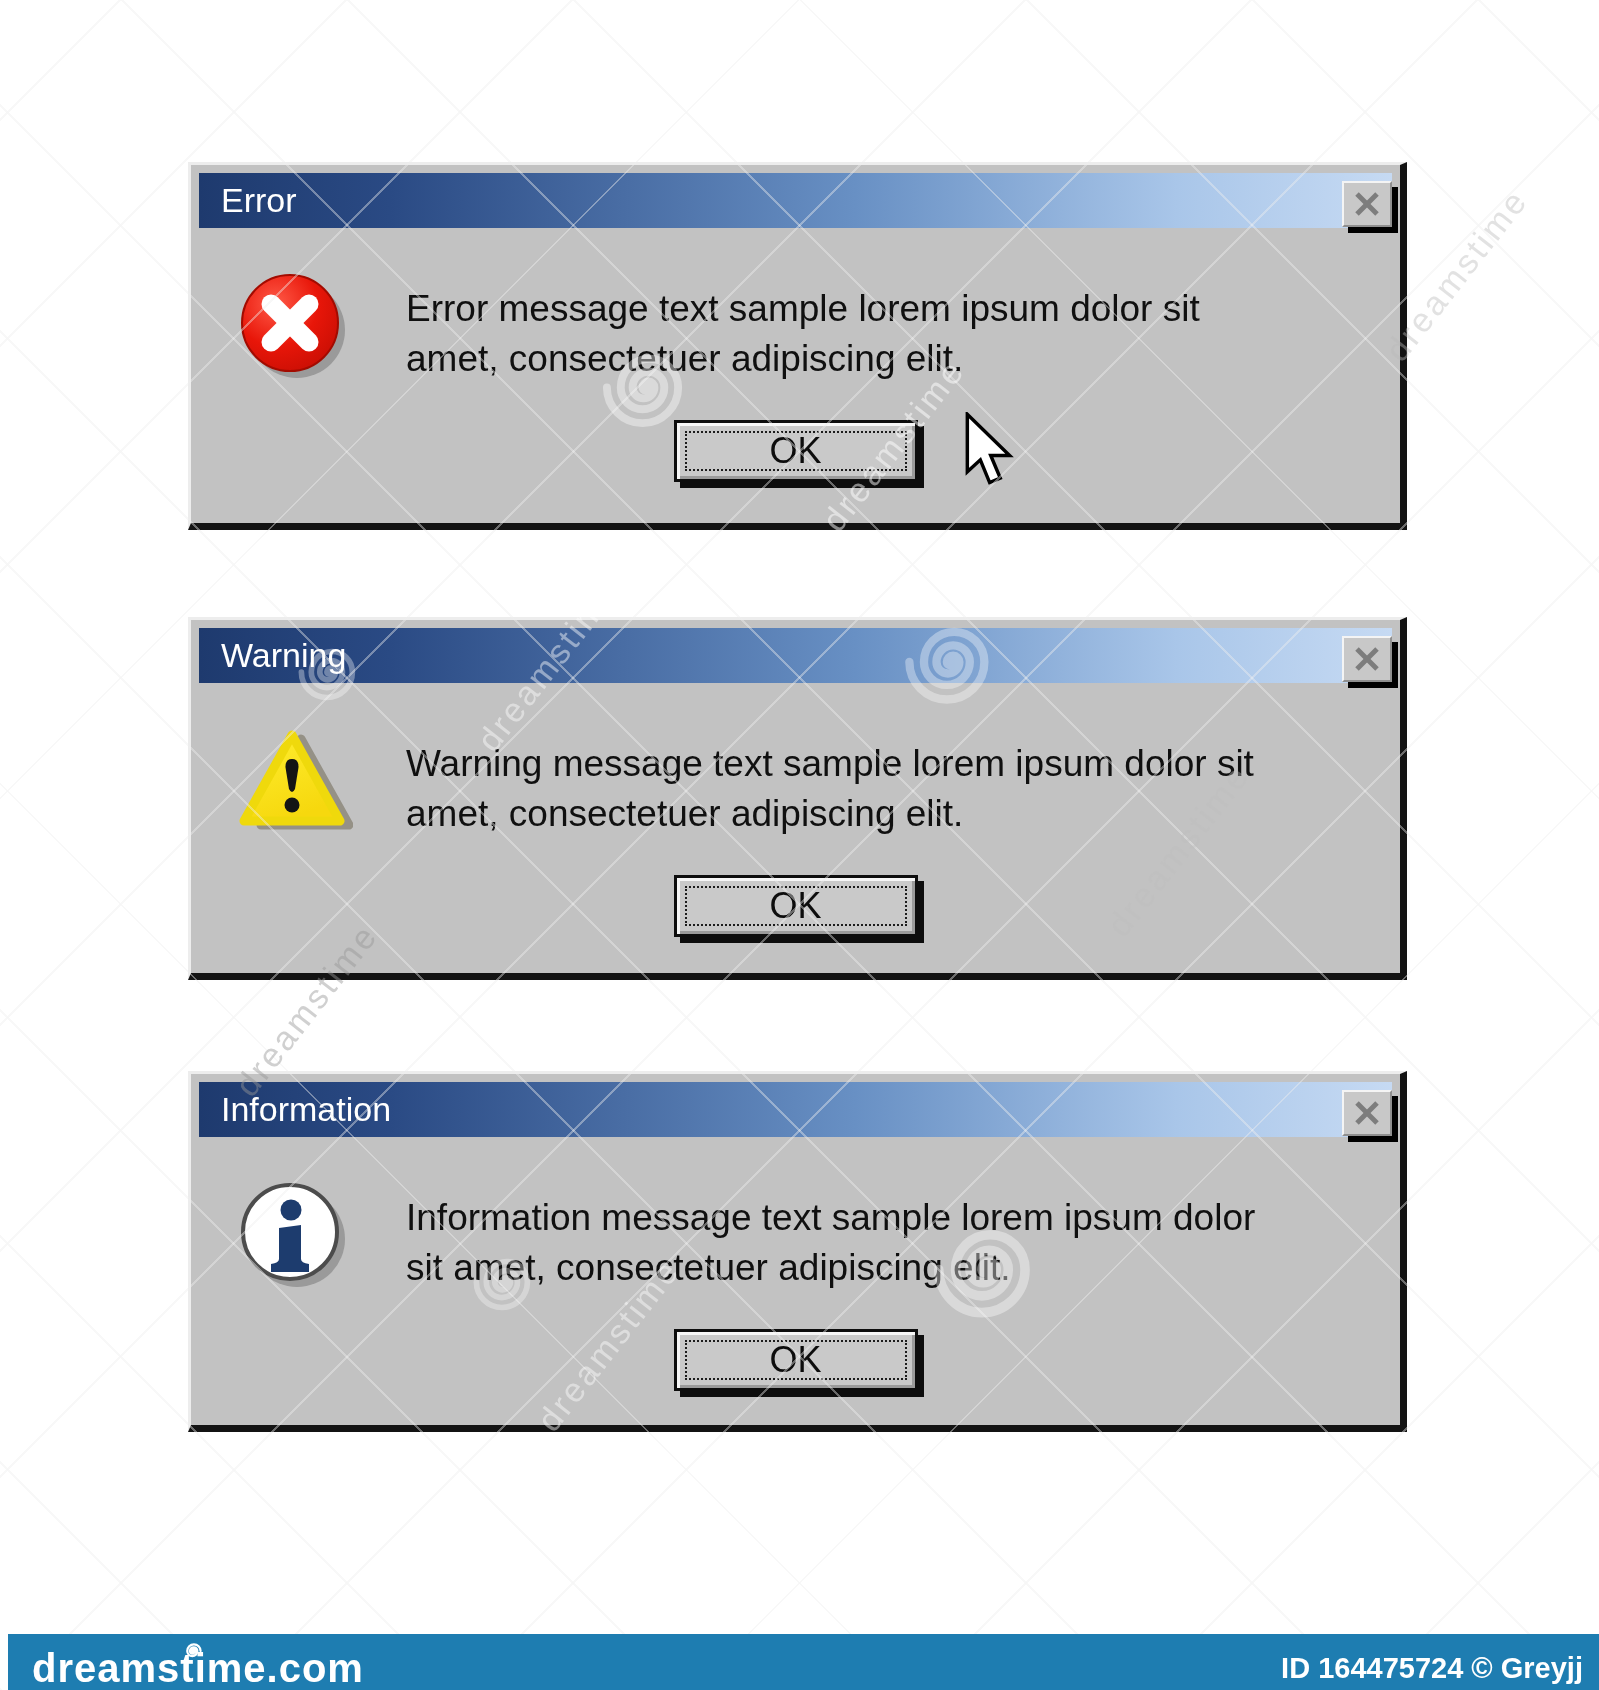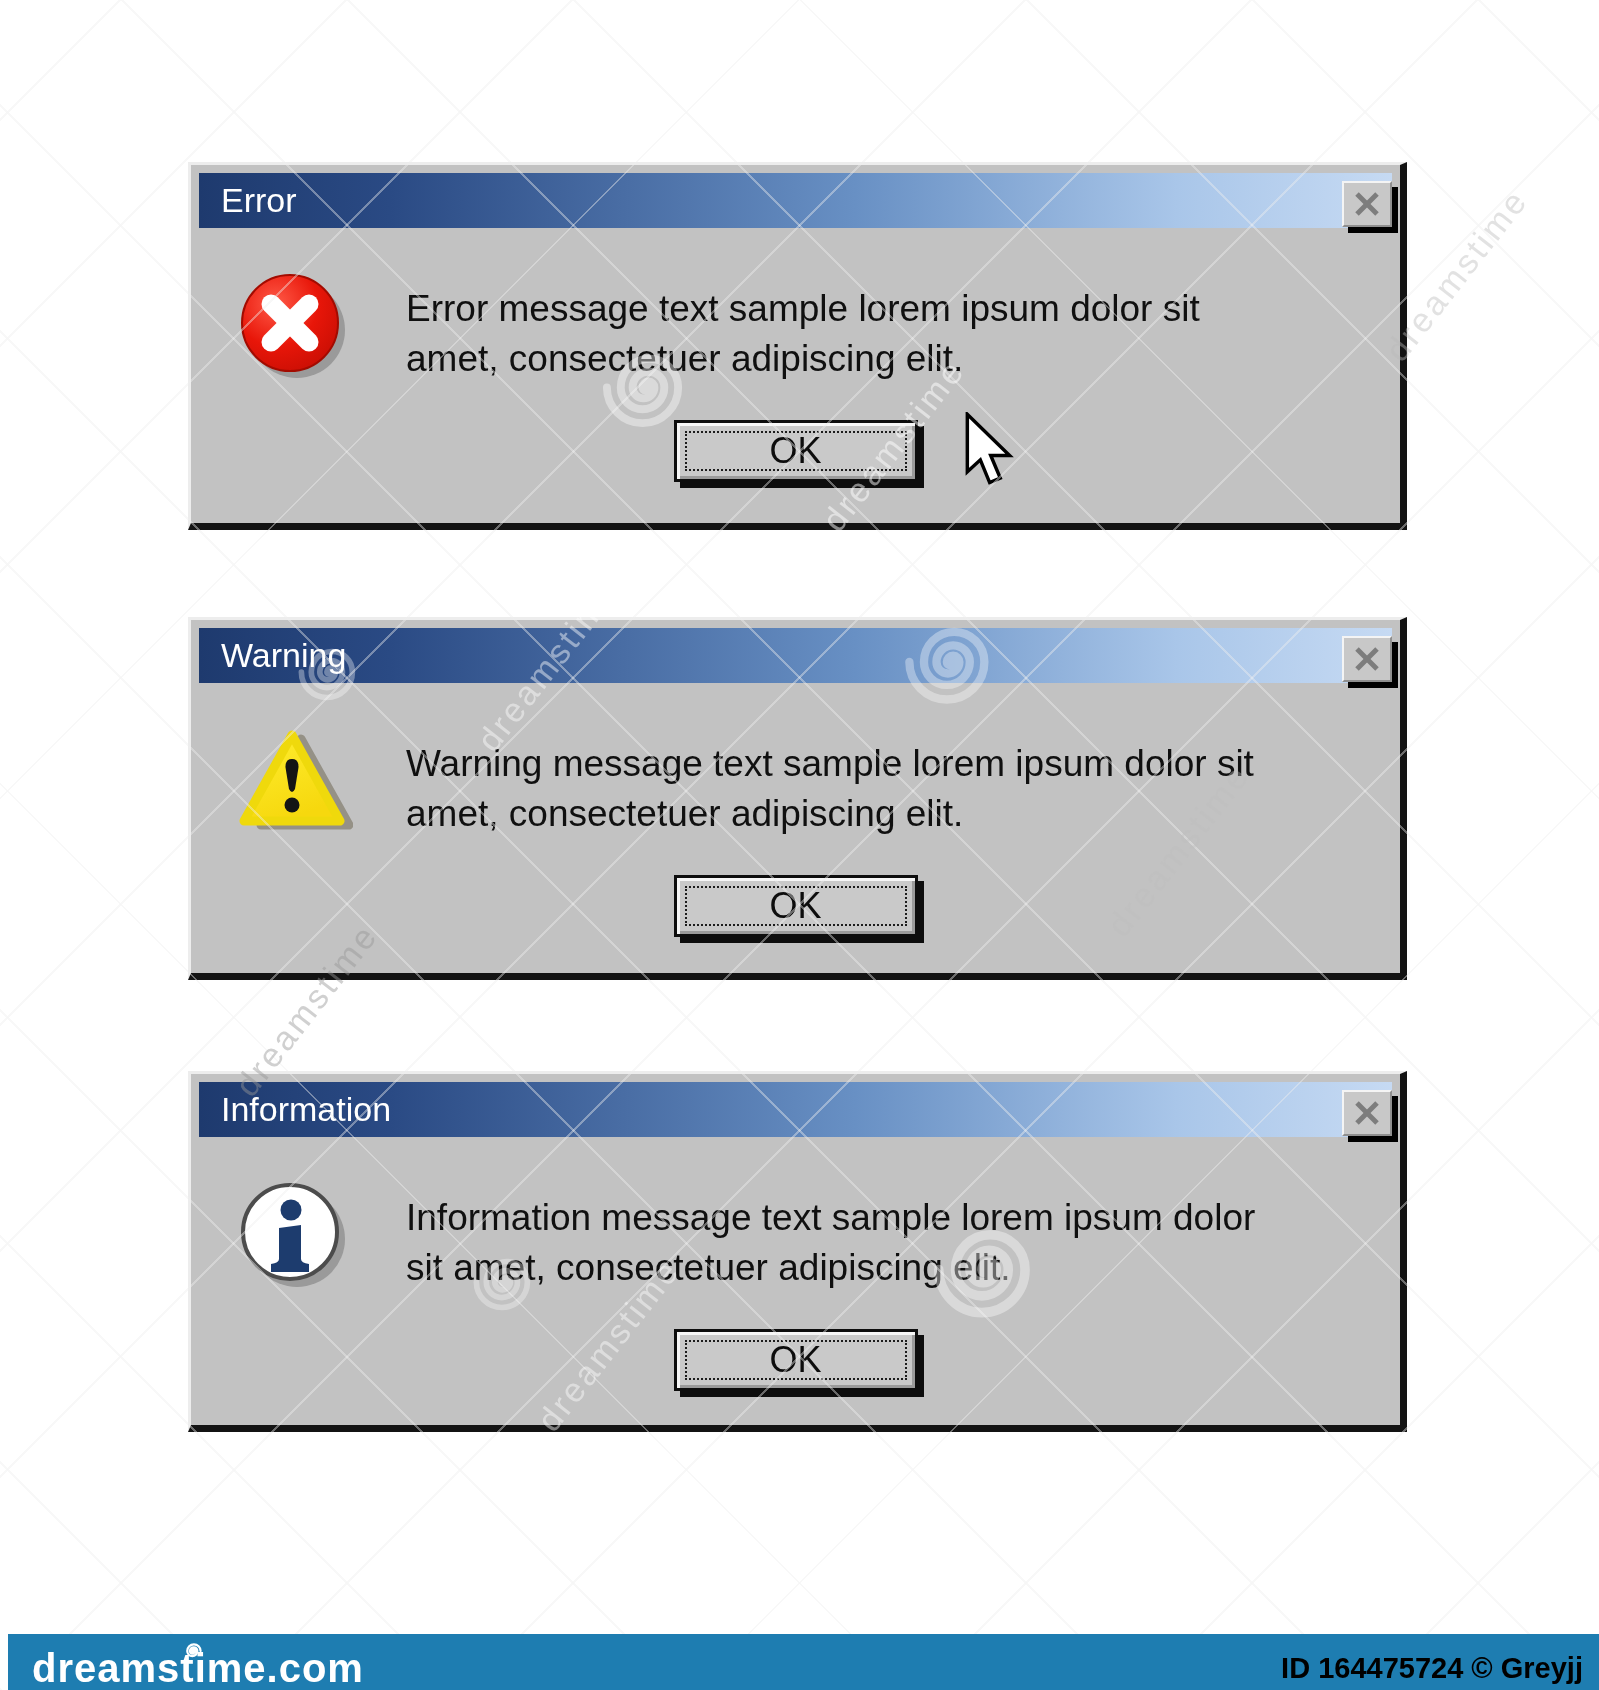--- a/index.html
+++ b/index.html
@@ -68,21 +68,21 @@
   .spiral{position:absolute;z-index:6;pointer-events:none}
 
   
   .footer{
     position:absolute;left:0;top:1634px;width:1599px;height:68px;background:#1e7db1;
     z-index:10;display:flex;align-items:center;justify-content:space-between;
     padding:0 24px;box-sizing:border-box;margin-left:8px;
   }
   .logo{color:#fff;font-size:40px;font-weight:bold;letter-spacing:1px;position:relative;line-height:56px}
   .logo-spiral{position:absolute;left:150px;top:0px}
-  .credit{color:#000000;font-size:29px;font-weight:bold}
+  .credit{color:#ffffff;font-size:29px;font-weight:bold}
 </style>
 </head>
 <body>
 
 <div class="dlg dlg-error">
   <div class="titlebar">
     <div class="title">Error</div>
     <div class="closebtn">
       <svg width="30" height="30" viewBox="0 0 30 30">
         <line x1="5" y1="5" x2="25" y2="25" stroke="#7d7d7d" stroke-width="5"></line>

